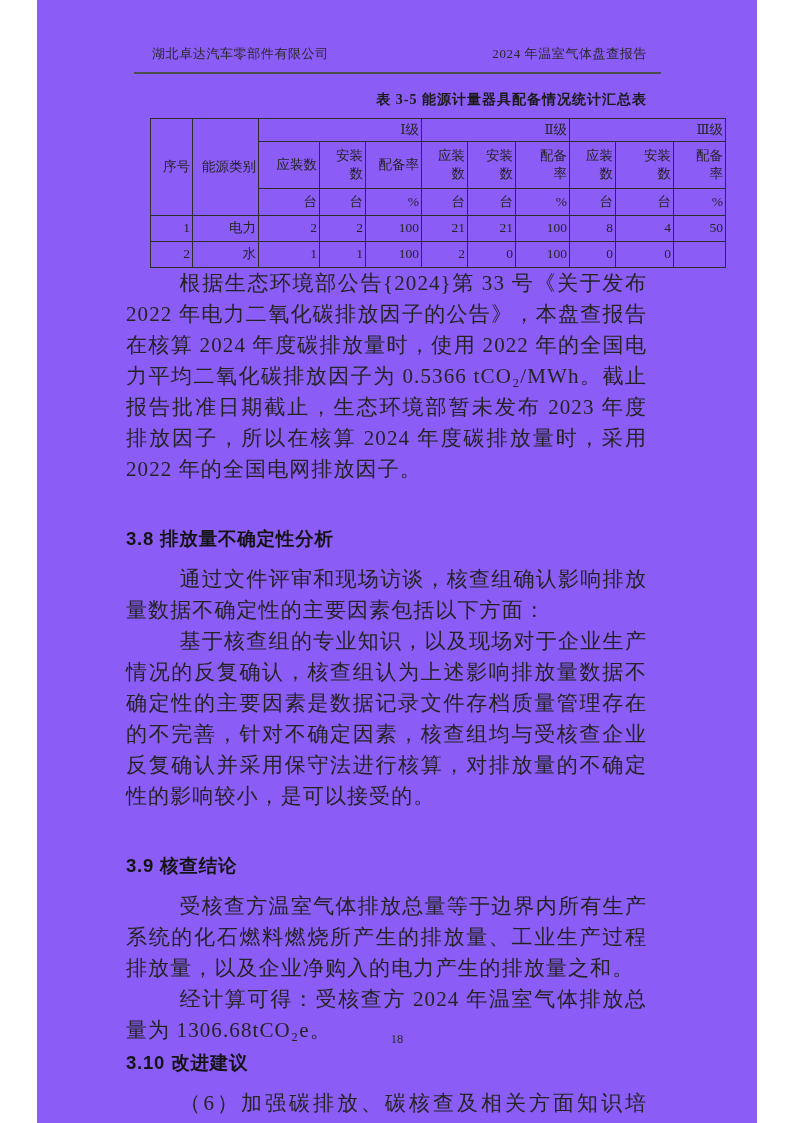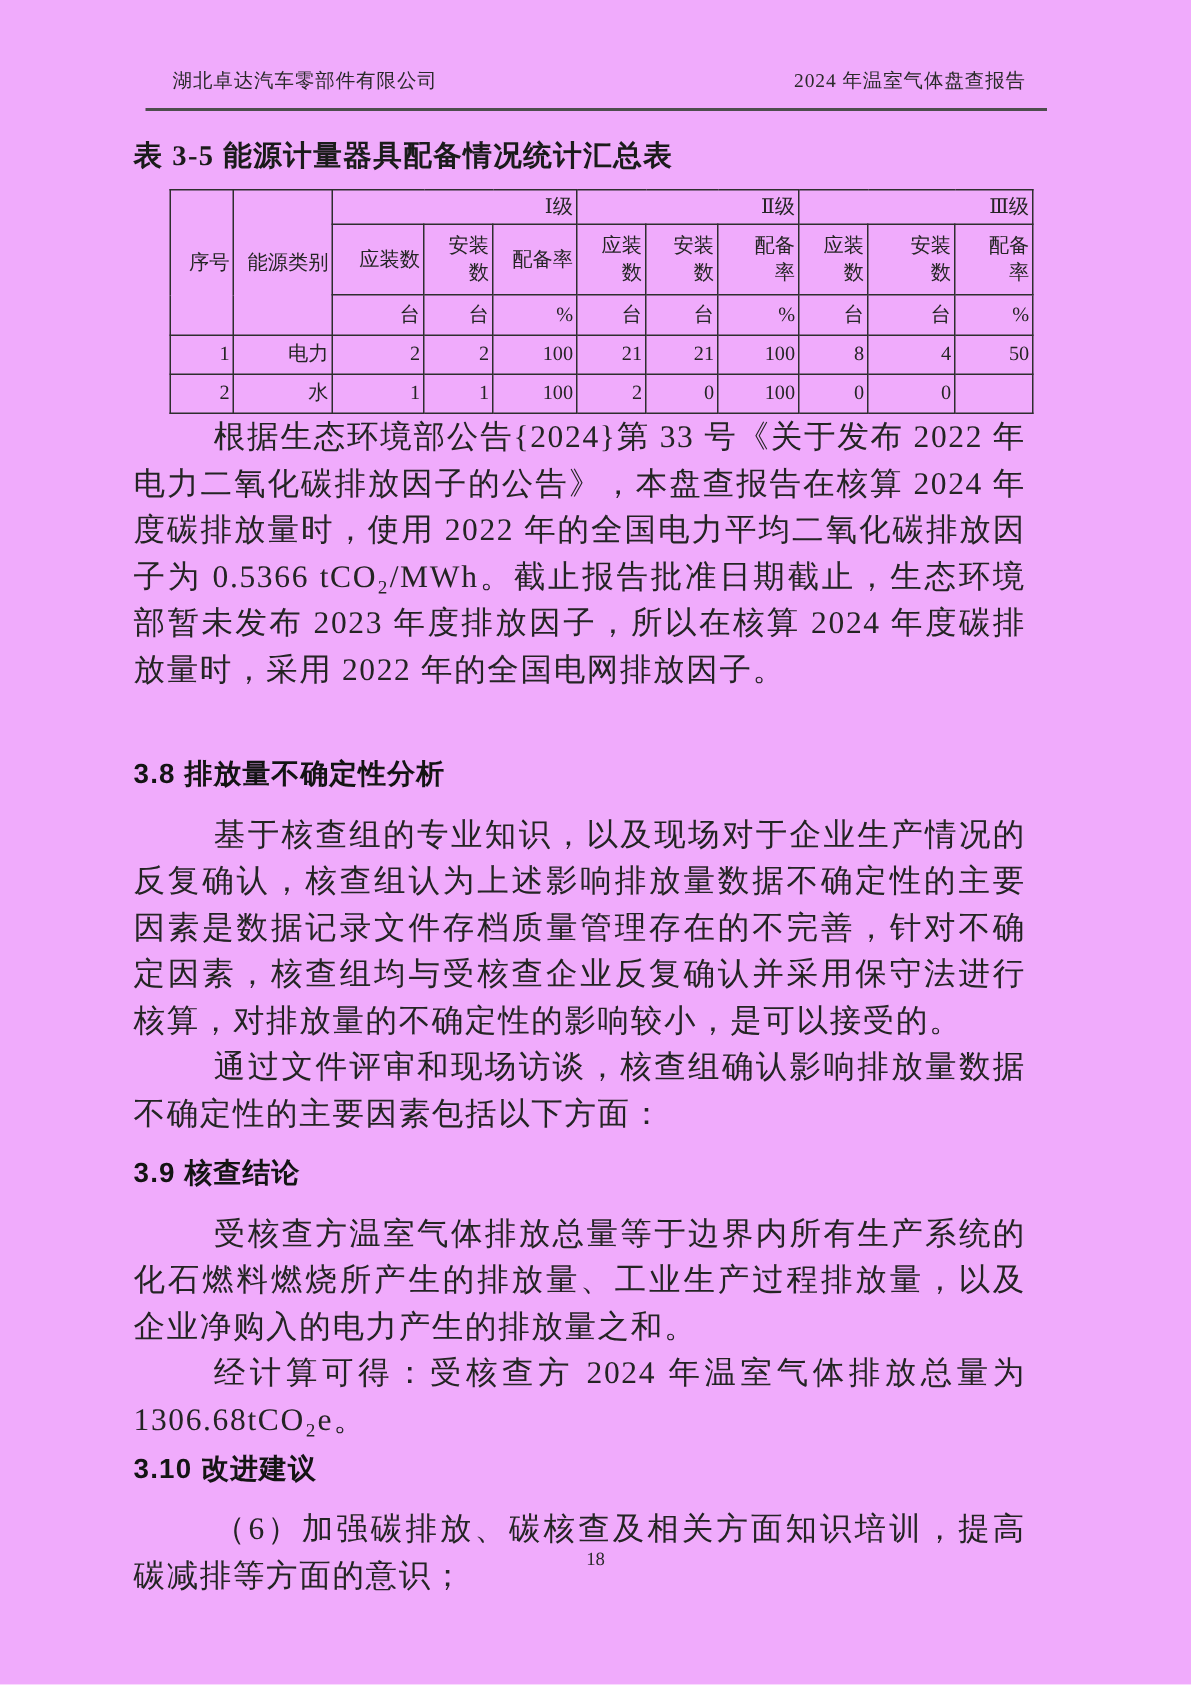--- a/index.html
+++ b/index.html
@@ -1,43 +1,43 @@
 <!DOCTYPE html>
 <html><head>
 <meta charset="utf-8">
 <style>
   html,body { margin:0; padding:0; background:#ffffff; }
   .page {
     position:relative;
-    width:794px; height:1123px;
+    width:720px; height:1123px;
     margin:0 auto;
-    background:#f0abfc;
+    background:#8b5cf6;
     overflow:hidden;
     font-family:"Liberation Serif","DejaVu Serif",serif;
     color:#222222;
   }
   
   .running-header {
     position:absolute;
     top:45px; left:97px; right:96px;
     display:flex; justify-content:space-between; align-items:flex-end;
     padding:0 14px 9px 18px;
     border-bottom:2px solid #4d4d4d;
     font-size:13px; letter-spacing:0.6px; color:#2a2a2a;
   }
   
   .content {
     position:absolute;
     top:77px; left:89px; right:110px;
   }
   .table-title {
     margin-top:14px;
-    text-align:left;
+    text-align:right;
     font-weight:bold;
-    font-size:19px;
+    font-size:14px;
     letter-spacing:1px;
     color:#1b1b1b;
   }
   table.metering {
     margin:9px 0 0 24px;
     width:575px;
     border-collapse:collapse;
     table-layout:fixed;
     text-align:center;
     font-size:13.5px;
@@ -61,21 +61,21 @@
     margin:0;
     font-family:"Liberation Sans","DejaVu Sans",sans-serif;
     font-size:18.5px;
     font-weight:bold;
     letter-spacing:0.8px;
     color:#141414;
     line-height:25px;
   }
   #sec-3-7 { margin-top:46px; }
   #sec-3-8 { margin-top:41px; }
-  #sec-3-9 { margin-top:11px; }
+  #sec-3-9 { margin-top:41px; }
   #sec-3-10 { margin-top:4px; }
   .para {
     margin:0;
     font-size:21px;
     line-height:31px;
     letter-spacing:1.1px;
     text-align:justify;
     text-indent:2.55em;
     color:#242424;
   }
@@ -171,22 +171,22 @@
         <td>0</td>
         <td>0</td>
         <td></td>
       </tr>
     </tbody>
       </table>
 
     <p class="para">根据生态环境部公告{2024}第 33 号《关于发布 2022 年电力二氧化碳排放因子的公告》，本盘查报告在核算 2024 年度碳排放量时，使用 2022 年的全国电力平均二氧化碳排放因子为 0.5366 tCO₂/MWh。截止报告批准日期截止，生态环境部暂未发布 2023 年度排放因子，所以在核算 2024 年度碳排放量时，采用 2022 年的全国电网排放因子。</p>
 
     <h2 class="sec" id="sec-3-8">3.8 排放量不确定性分析</h2>
+    <p class="para">通过文件评审和现场访谈，核查组确认影响排放量数据不确定性的主要因素包括以下方面：</p>
     <p class="para">基于核查组的专业知识，以及现场对于企业生产情况的反复确认，核查组认为上述影响排放量数据不确定性的主要因素是数据记录文件存档质量管理存在的不完善，针对不确定因素，核查组均与受核查企业反复确认并采用保守法进行核算，对排放量的不确定性的影响较小，是可以接受的。</p>
-    <p class="para">通过文件评审和现场访谈，核查组确认影响排放量数据不确定性的主要因素包括以下方面：</p>
 
     <h2 class="sec" id="sec-3-9">3.9 核查结论</h2>
     <p class="para">受核查方温室气体排放总量等于边界内所有生产系统的化石燃料燃烧所产生的排放量、工业生产过程排放量，以及企业净购入的电力产生的排放量之和。</p>
     <p class="para">经计算可得：受核查方 2024 年温室气体排放总量为 1306.68tCO₂e。</p>
 
     <h2 class="sec" id="sec-3-10">3.10 改进建议</h2>
     <p class="para">（6）加强碳排放、碳核查及相关方面知识培训，提高碳减排等方面的意识；</p>
 
   </div>
 

